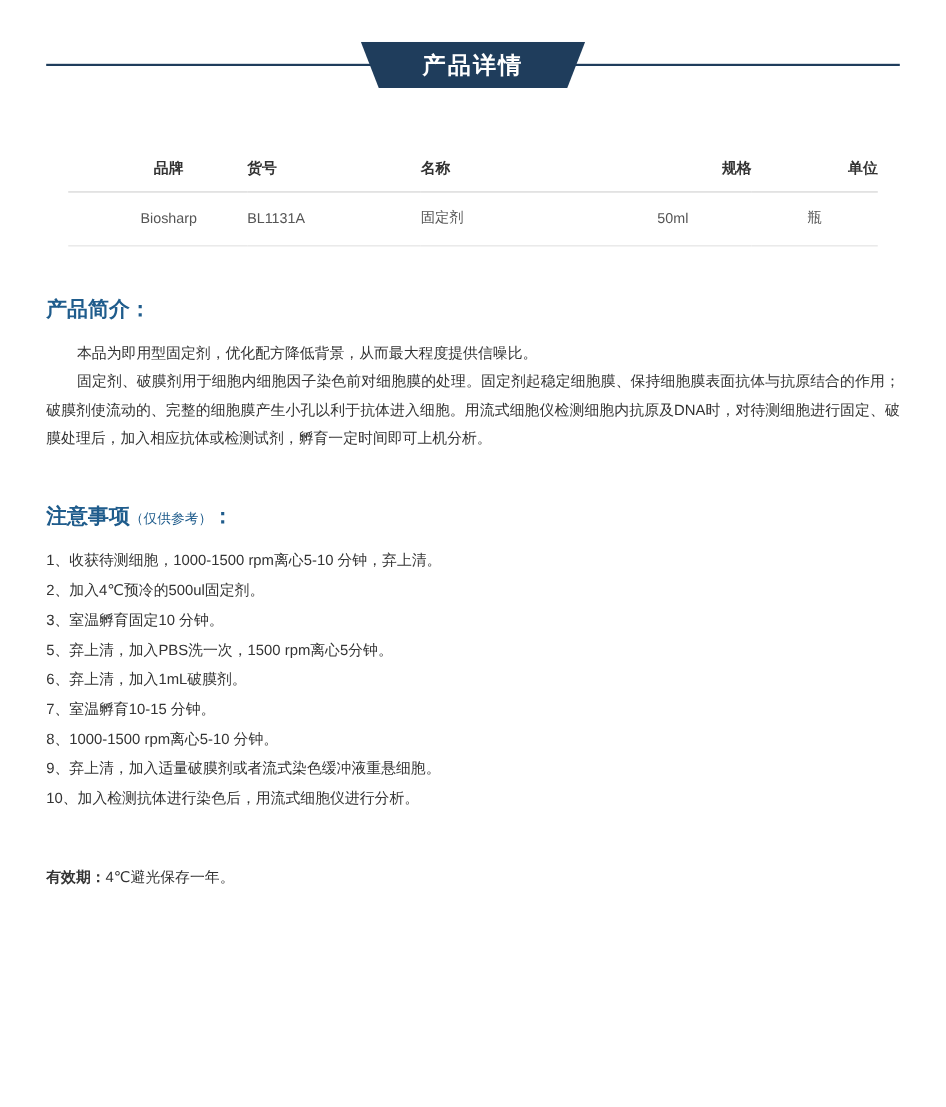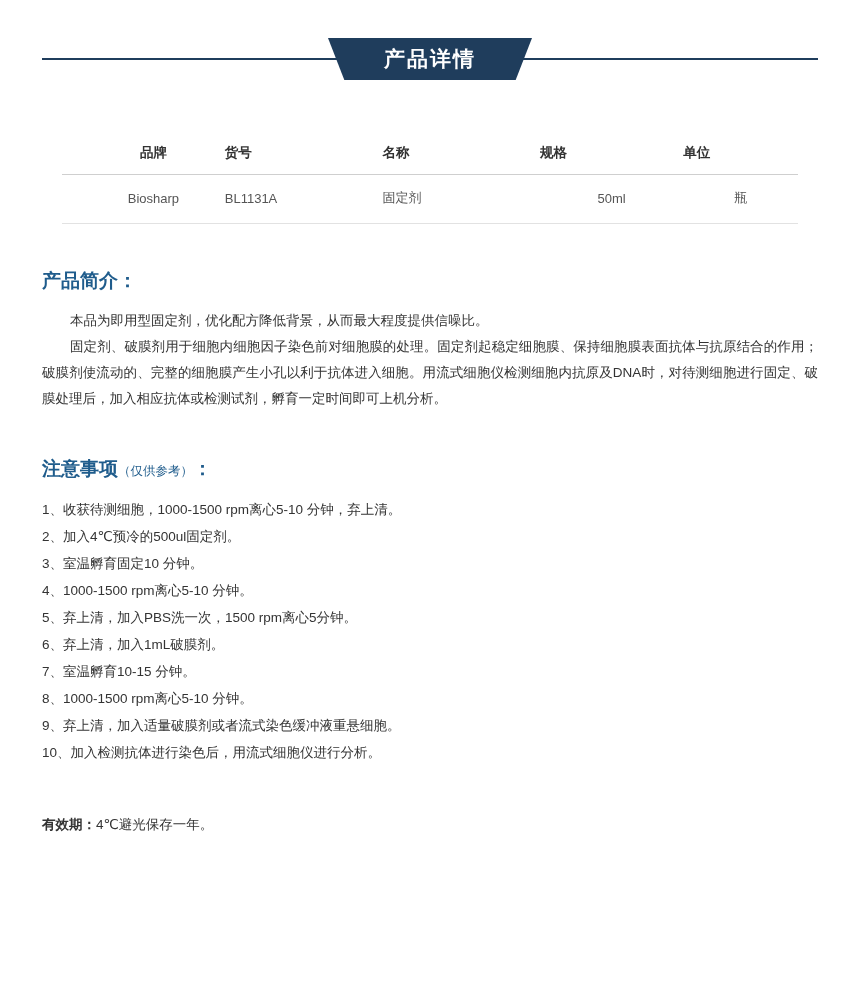--- a/index.html
+++ b/index.html
@@ -59,21 +59,21 @@
   }
   table.spec {
     width: 100%;
     border-collapse: collapse;
     table-layout: fixed;
   }
   table.spec th {
     font-size: 13.5px;
     font-weight: bold;
     color: #333333;
-    text-align: left;
+    text-align: right;
     padding: 10px 0 12px 0;
     border-bottom: 1px solid #cfcfcf;
   }
   table.spec td {
     font-size: 13px;
     color: #555555;
     text-align: center;
     padding: 14px 0 16px 0;
     border-bottom: 1px solid #e2e2e2;
   }
@@ -168,21 +168,20 @@
   </div>
 
   <div class="section">
     <div class="sec-title">
       <span>注意事项</span><span class="sub">（仅供参考）</span><span>：</span>
     </div>
     <ul class="steps">
       <li>1、收获待测细胞，1000-1500 rpm离心5-10 分钟，弃上清。</li>
       <li>2、加入4℃预冷的500ul固定剂。</li>
       <li>3、室温孵育固定10 分钟。</li>
-      <li>4、1000-1500 rpm离心5-10 分钟。</li>
       <li>5、弃上清，加入PBS洗一次，1500 rpm离心5分钟。</li>
       <li>6、弃上清，加入1mL破膜剂。</li>
       <li>7、室温孵育10-15 分钟。</li>
       <li>8、1000-1500 rpm离心5-10 分钟。</li>
       <li>9、弃上清，加入适量破膜剂或者流式染色缓冲液重悬细胞。</li>
       <li>10、加入检测抗体进行染色后，用流式细胞仪进行分析。</li>
     </ul>
   </div>
 
 

